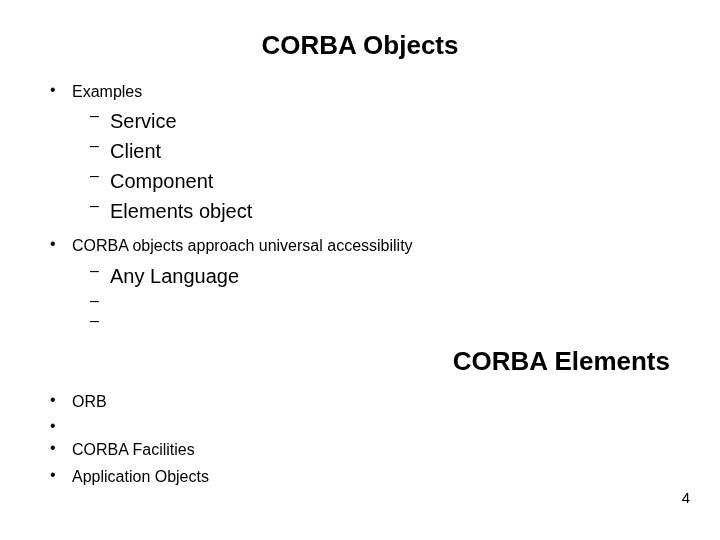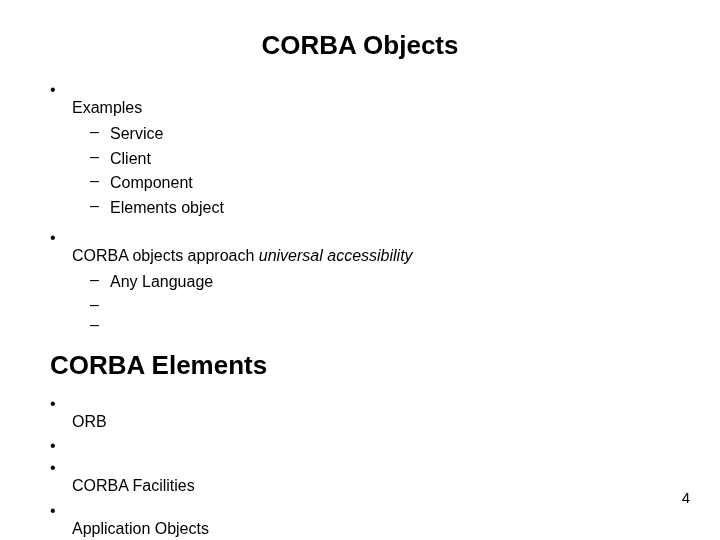--- a/index.html
+++ b/index.html
@@ -45,46 +45,44 @@
     }
 
     .bullet-marker {
       min-width: 22px;
       font-size: 16px;
     }
 
     .bullet-text {
       font-size: 16px;
       line-height: 1.4;
-      margin-top: 16px;
     }
 
     .sub-item {
       display: flex;
       align-items: flex-start;
       margin-left: 40px;
       margin-bottom: 2px;
     }
 
     .dash-marker {
       min-width: 20px;
       font-size: 16px;
     }
 
     .sub-text {
-      font-size: 16px;
+      font-size: 20px;
       line-height: 1.4;
     }
 
     .italic {
-      font-style: italic;
     }
 
     .section-title {
-      text-align: left;
+      text-align: right;
       font-size: 26px;
       font-weight: bold;
       color: #000;
       margin: 16px 0 14px 0;
     }
 
     .page-number {
       position: absolute;
       bottom: 14px;
       right: 30px;

